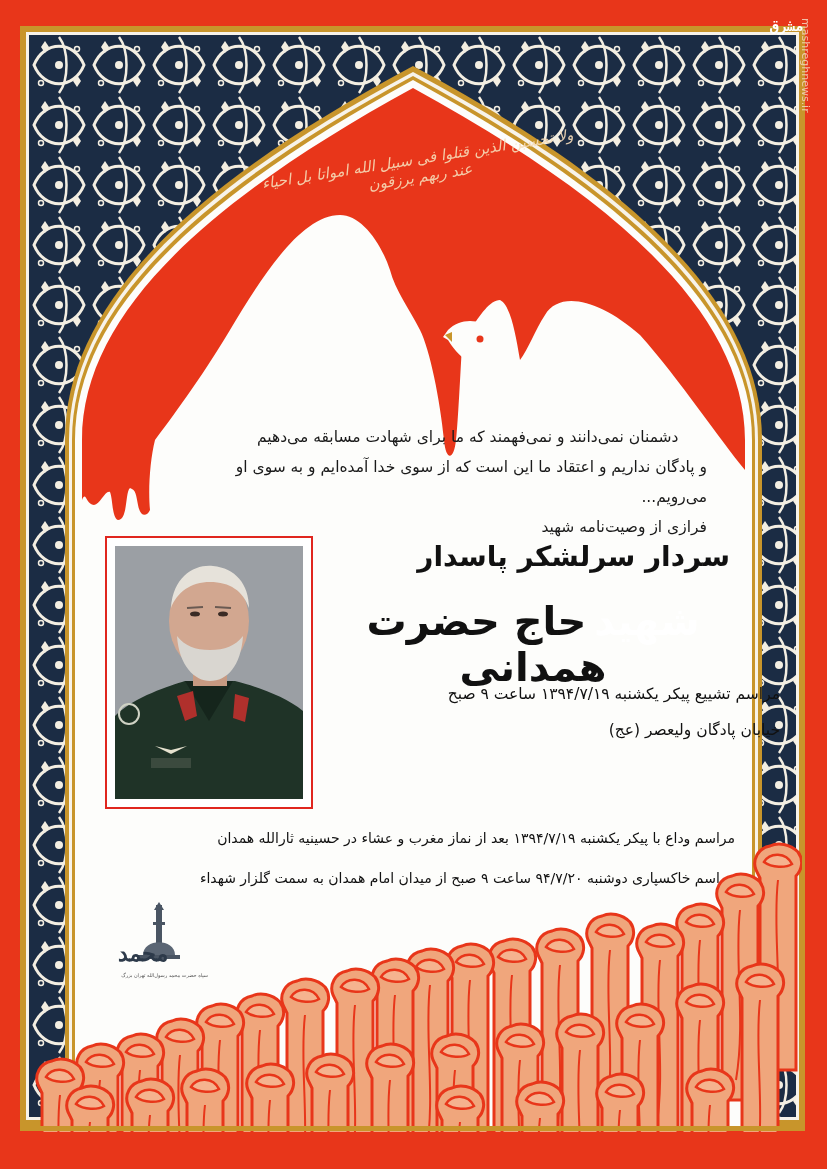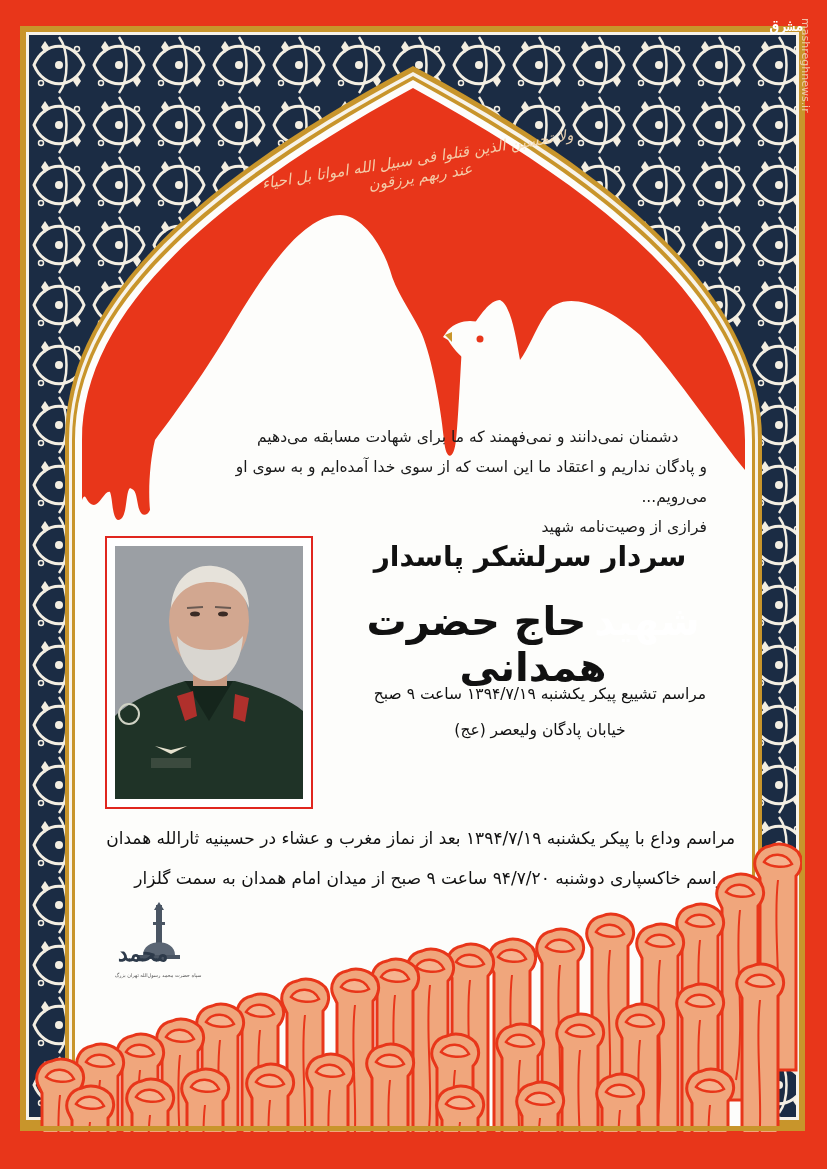--- a/index.html
+++ b/index.html
@@ -51,44 +51,44 @@
     border: 2px solid #e0261e; background: #fff; box-sizing: border-box;
   }
   .photo {
     position: absolute; left: 8px; top: 8px; width: 188px; height: 253px;
     background: #9a9ea3; overflow: hidden;
   }
 
   
   .subtitle {
     position: absolute; left: 330px; top: 540px; width: 400px;
-    direction: rtl; text-align: center;
+    direction: rtl; 
     font-size: 28px; font-weight: bold; color: #111;
   }
   .name {
     position: absolute; left: 318px; top: 598px; width: 430px;
     direction: rtl; text-align: center;
     font-size: 40px; font-weight: bold; color: #111; letter-spacing: -1px;
   }
   .name .martyr { color: #ffffff; margin-left: 8px; }
 
   .details {
     position: absolute; left: 300px; top: 676px; width: 480px;
-    direction: rtl; text-align: center;
+    direction: rtl; text-align: right;
     font-size: 15.5px; color: #111; line-height: 36px;
   }
   .ceremony {
     position: absolute; left: 95px; top: 818px; width: 640px;
     direction: rtl; text-align: right;
-    font-size: 17px; color: #111; line-height: 40px;
+    font-size: 14px; color: #111; line-height: 40px;
   }
 
   .logo {
     position: absolute; left: 108px; top: 900px; width: 100px; height: 80px;
-    color: #2d3a4a; text-align: center;
+    color: #2d3a4a; 
   }
   .logo .logo-text { font-family: "DejaVu Serif", serif; font-size: 22px; font-weight: bold; direction: rtl; position: absolute; left: 10px; top: 40px; }
   .logo .logo-sub { font-size: 5px; position: absolute; left: 0; top: 72px; width: 100px; direction: rtl; color: #555; }
 
   .watermark {
     position: absolute; left: 800px; top: 8px; width: 24px; height: 230px;
   }
   .watermark .wm-text {
     position: absolute; left: 12px; top: 10px;
     transform: rotate(90deg); transform-origin: left top;

